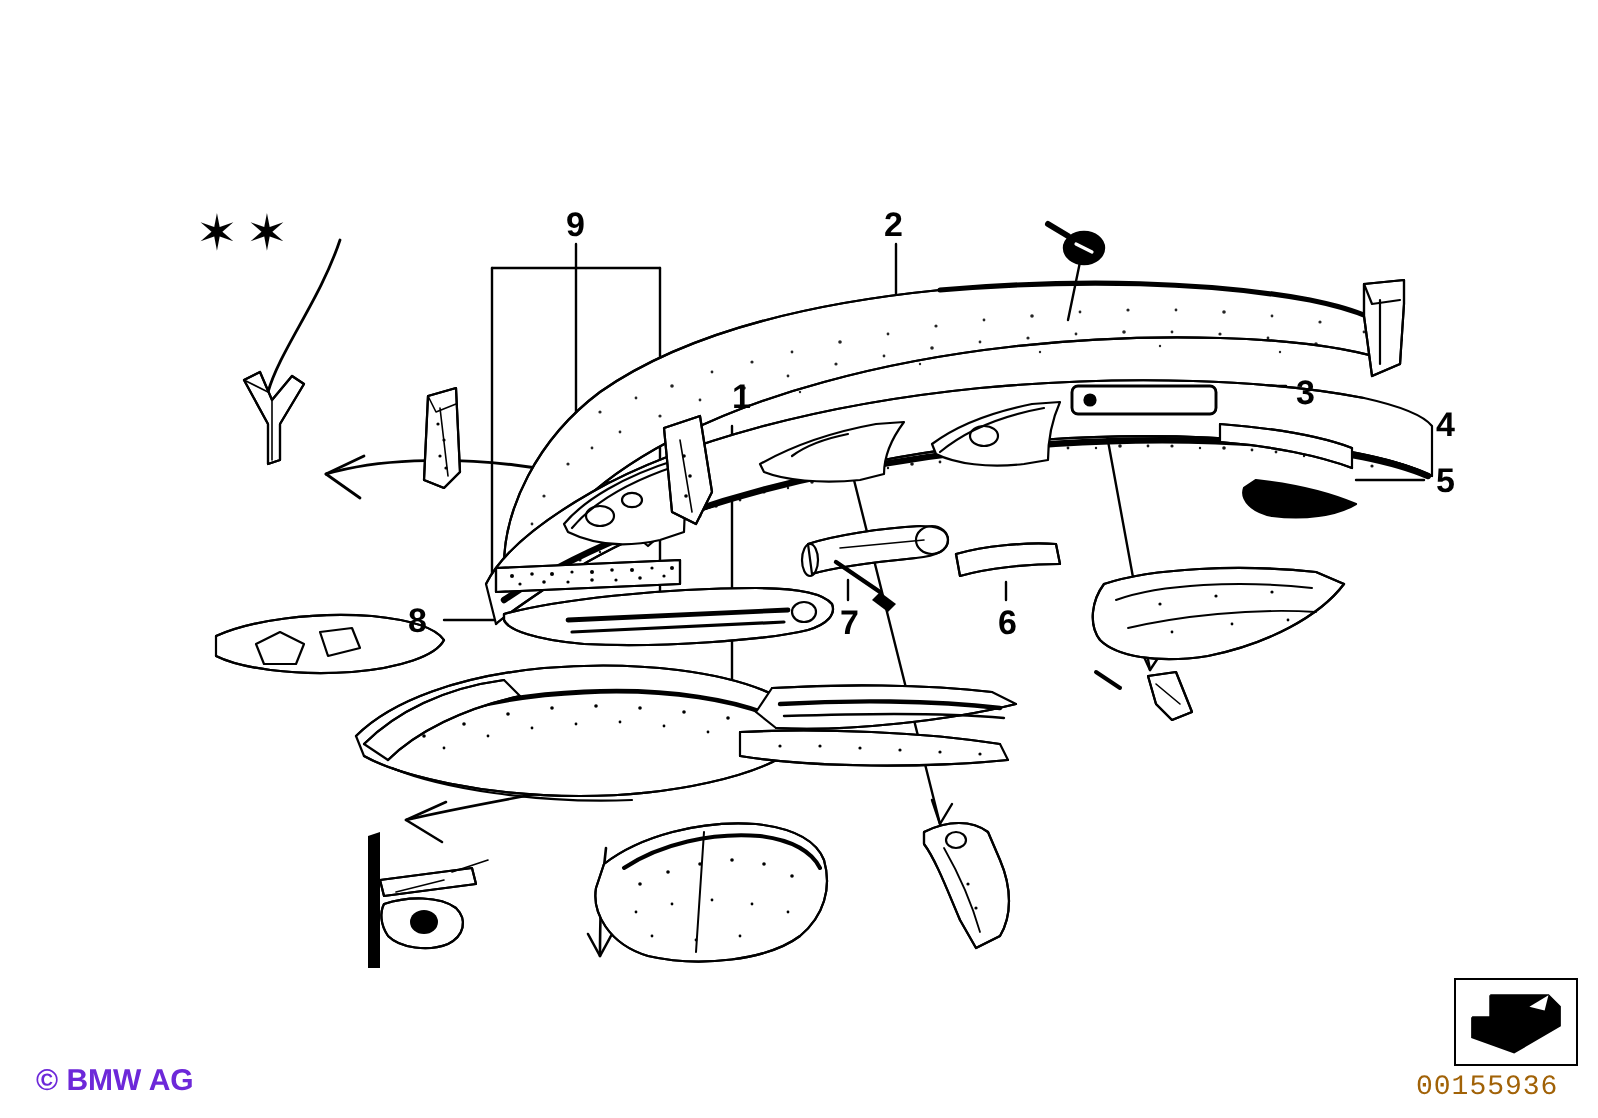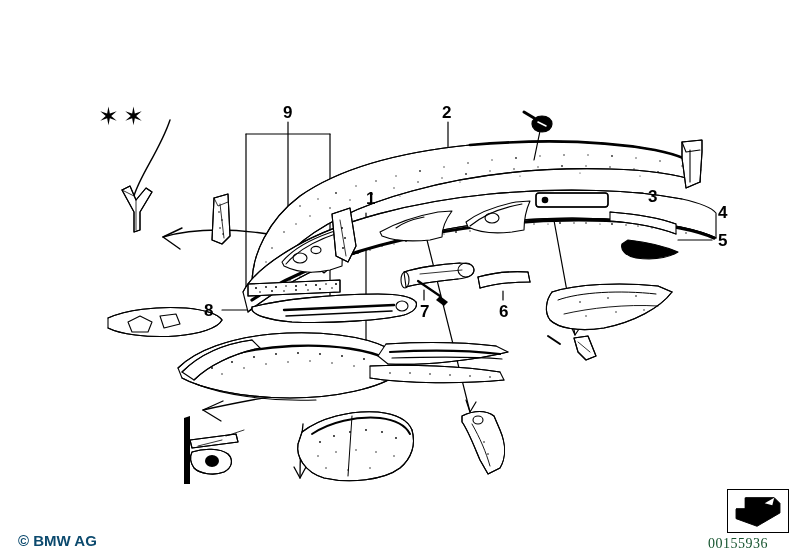--- a/index.html
+++ b/index.html
@@ -44,30 +44,30 @@
     line-height: 1;
     font-family: "DejaVu Sans", sans-serif;
   }
   #copyright {
     position: absolute;
     left: 18px;
     top: 532px;
     font-family: "Liberation Sans", sans-serif;
     font-weight: bold;
     font-size: 15px;
-    color: #0c4a6e;
+    color: #6d28d9;
     white-space: nowrap;
   }
   #partnumber {
     position: absolute;
     left: 708px;
     top: 536px;
-    font-family: Liberation Serif, serif;
+    font-family: Liberation Mono, monospace;
     font-size: 14px;
-    color: #14532d;
+    color: #a16207;
     white-space: nowrap;
     letter-spacing: 0.5px;
   }
   #orientation-box {
     position: absolute;
     left: 727px;
     top: 489px;
     width: 62px;
     height: 44px;
     border: 1px solid #000000;

